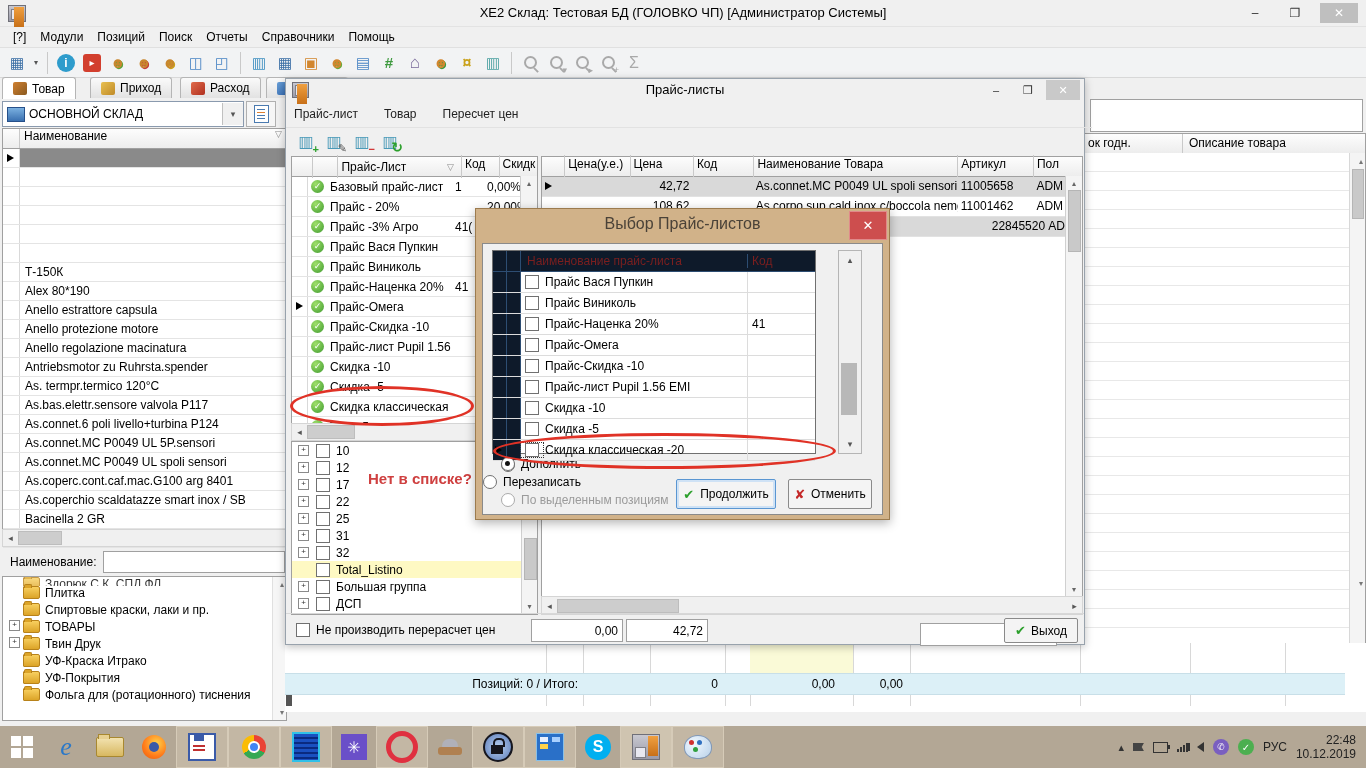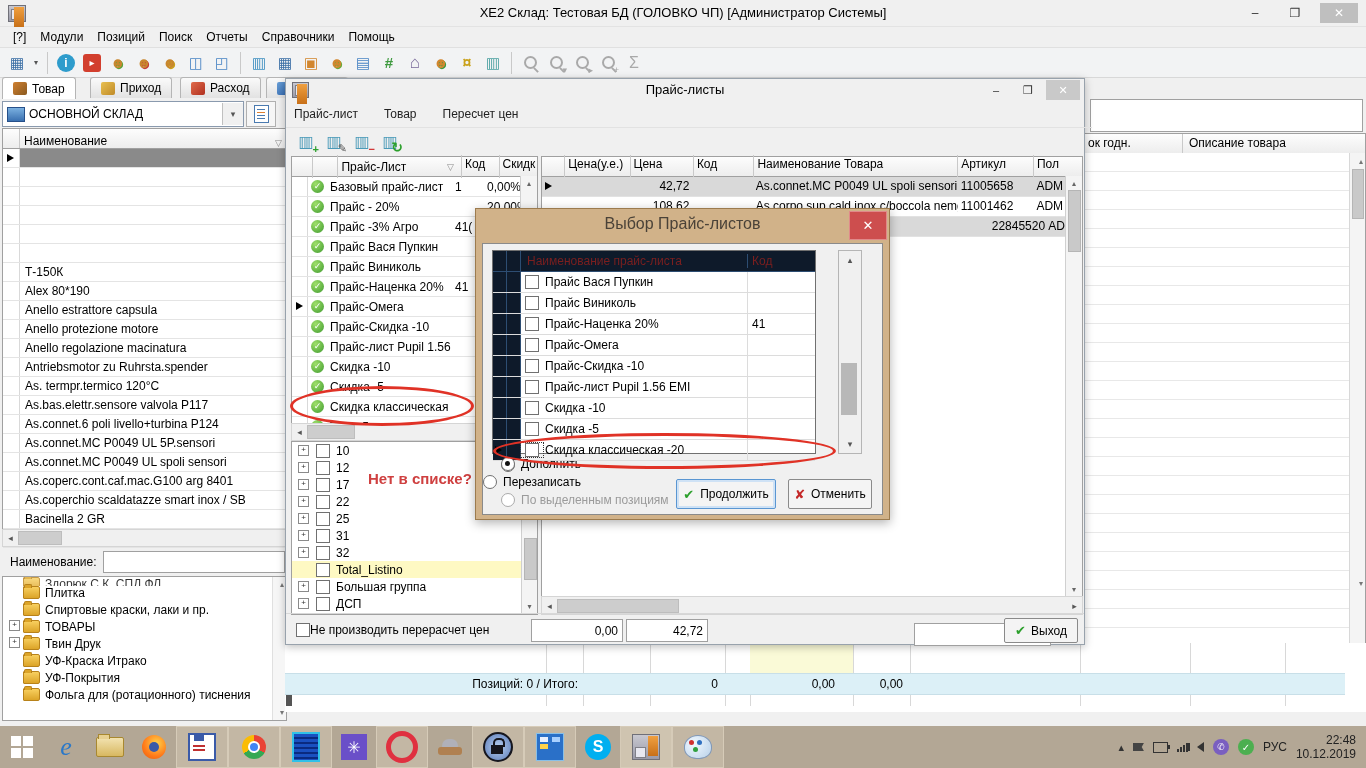--- a/index.html
+++ b/index.html
@@ -36,21 +36,21 @@
   .ti0{background:linear-gradient(135deg,#d08030,#8a5a20)}.ti1{background:linear-gradient(135deg,#e8c050,#c08a28)}
   .ti2{background:linear-gradient(135deg,#e06a4a,#b03020)}.ti3{background:linear-gradient(135deg,#6aa0d8,#2a60a8)}
   
   .combo{left:2px;top:101px;width:240px;height:24px;background:#fff;border:1px solid #8a9aae;display:flex;align-items:center}
   .comboarrow{width:20px;height:22px;margin-left:auto;background:#f0f0f0;border-left:1px solid #c0c0c0;text-align:center;line-height:22px;font-size:9px;color:#555}
   .whico{width:16px;height:13px;margin:0 4px;background:linear-gradient(#7ab0e0,#3a70b0);border:1px solid #26508a}
   .newdoc{left:246px;top:101px;width:28px;height:24px;border:1px solid #b0b0b0;background:#f6f6f6;text-align:center}
   .docglyph{display:inline-block;width:13px;height:16px;margin-top:3px;background:#fff;border:1px solid #4a7ab0;position:relative}
   .docglyph:after{content:"";position:absolute;left:2px;top:3px;width:8px;height:1px;box-shadow:0 3px 0 #e08030,0 6px 0 #4a7ab0,0 9px 0 #4a7ab0;background:#4a7ab0}
   .llist{left:2px;top:128px;width:283px;height:399px;background:#fff;border:1px solid #a0a0a0}
-  .lhead{height:19px;background:linear-gradient(#fdfdfd,#ededed);border-bottom:1px solid #a0a0a0;display:flex;align-items:flex-end}
+  .lhead{height:19px;background:linear-gradient(#fdfdfd,#ededed);border-bottom:1px solid #a0a0a0;display:flex;align-items:flex-start}
   .lhgut{width:16px;height:100%;border-right:1px solid #c9c9c9}
   .lhname{padding-left:4px;flex:1}
   .funnel{color:#8a8a8a;font-size:9px;margin-right:4px}
   .plrow{height:18px;display:flex;border-bottom:1px solid #e4e4e4;align-items:center}
   .plgut{width:16px;height:100%;border-right:1px solid #d9d9d9;position:relative}
   .plname{flex:1;padding-left:5px;white-space:nowrap;overflow:hidden}
   .selrow .plname{background:#8a8a8a;height:100%;line-height:18px}
   .rmark{display:none;position:absolute;left:4px;top:5px;width:0;height:0;border-left:7px solid #000;border-top:4px solid transparent;border-bottom:4px solid transparent}
   .rmark.show,.show.rmark{display:block}
   .hscroll{background:#f0f0f0;border:1px solid #d5d5d5;display:flex;align-items:center}
@@ -821,21 +821,21 @@
         <span class="vsa" style="bottom:3px">▾</span>
       </div>
     </div>
     <div class="abs hscroll" id="rhs">
       <span class="sarrow">◂</span>
       <span class="sthumb" style="width:120px"></span>
       <span class="sarrow" style="margin-left:auto">▸</span>
     </div>
 
     <div class="abs" id="plbot">
-      <span style="margin-left:10px;display:flex;align-items:center;">
+      <span style="margin-left:10px;display:flex;align-items:center;gap:6px">
         <span class="cb"></span>
         <span>Не производить перерасчет цен</span>
       </span>
       <input class="numfld abs" style="left: 245px; top: 5px; width: 82px;" readonly="" value="0,00">
       <input class="numfld abs" style="left: 340px; top: 5px; width: 72px;" readonly="" value="42,72">
       <span class="selfld abs" style="left:425px;top:5px;width:135px">
           <i>▾</i>
         </span>
       <span class="exitbtn">
         <span class="chk-g">✔</span>

